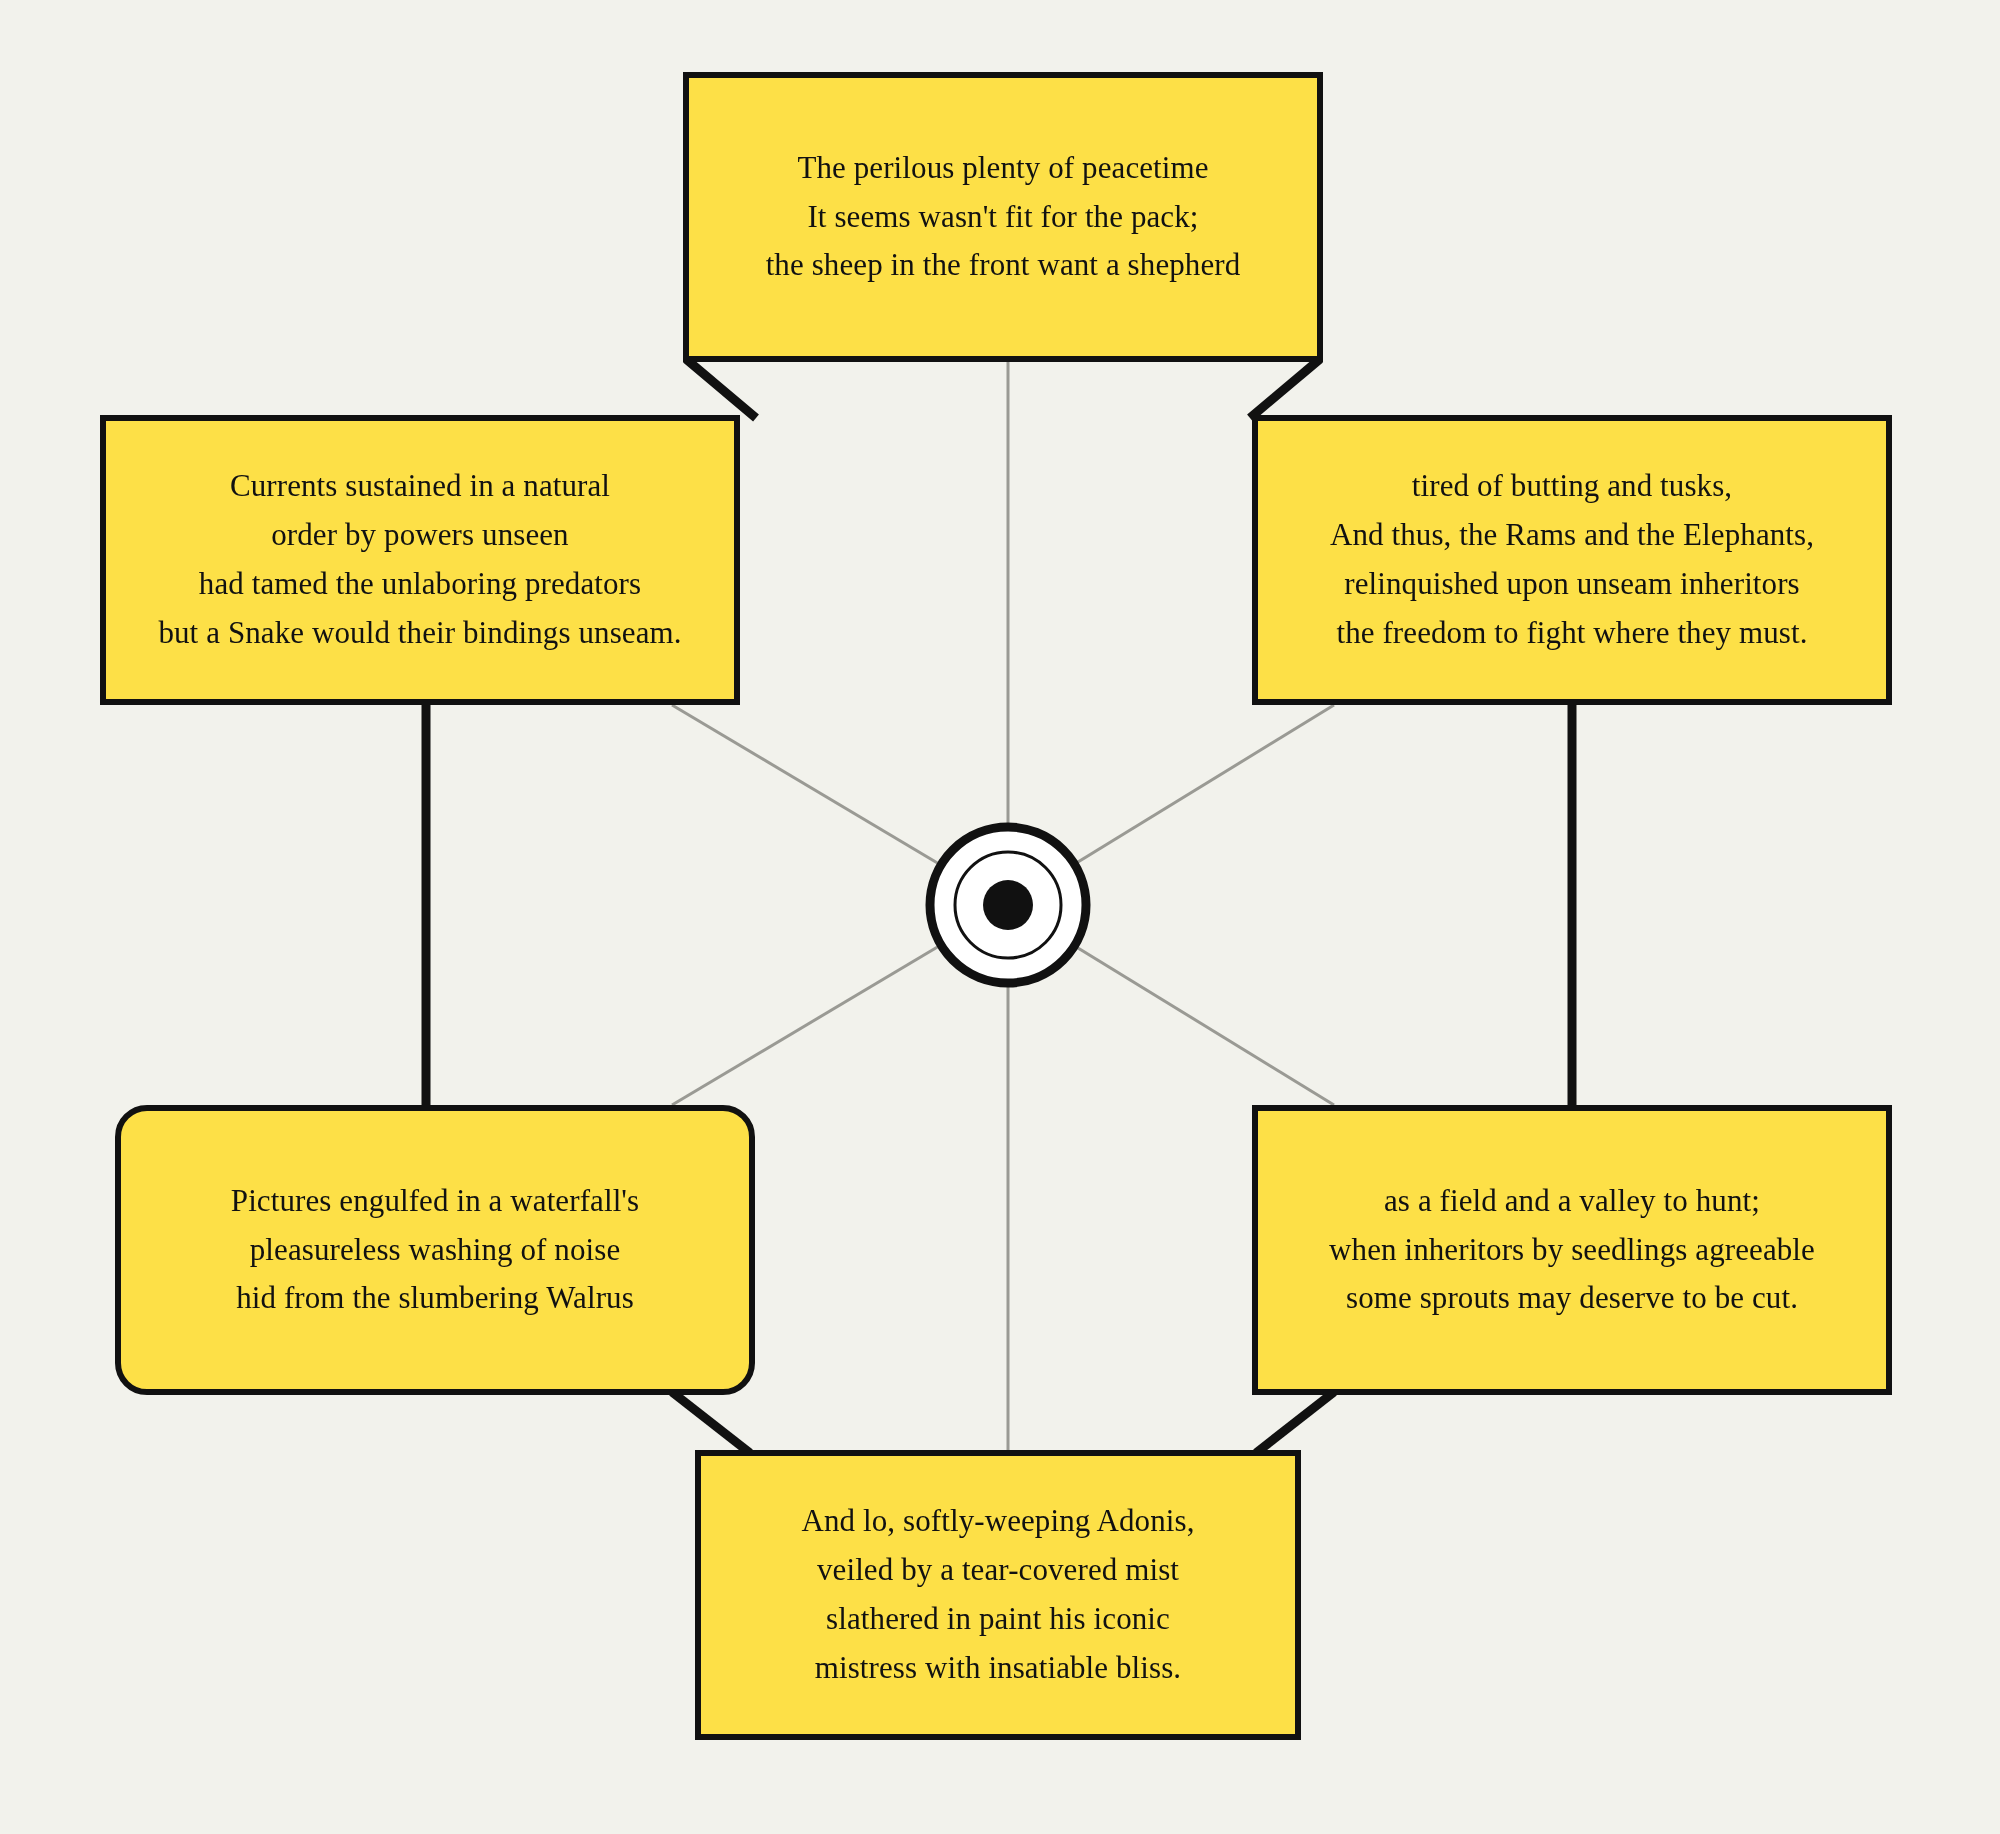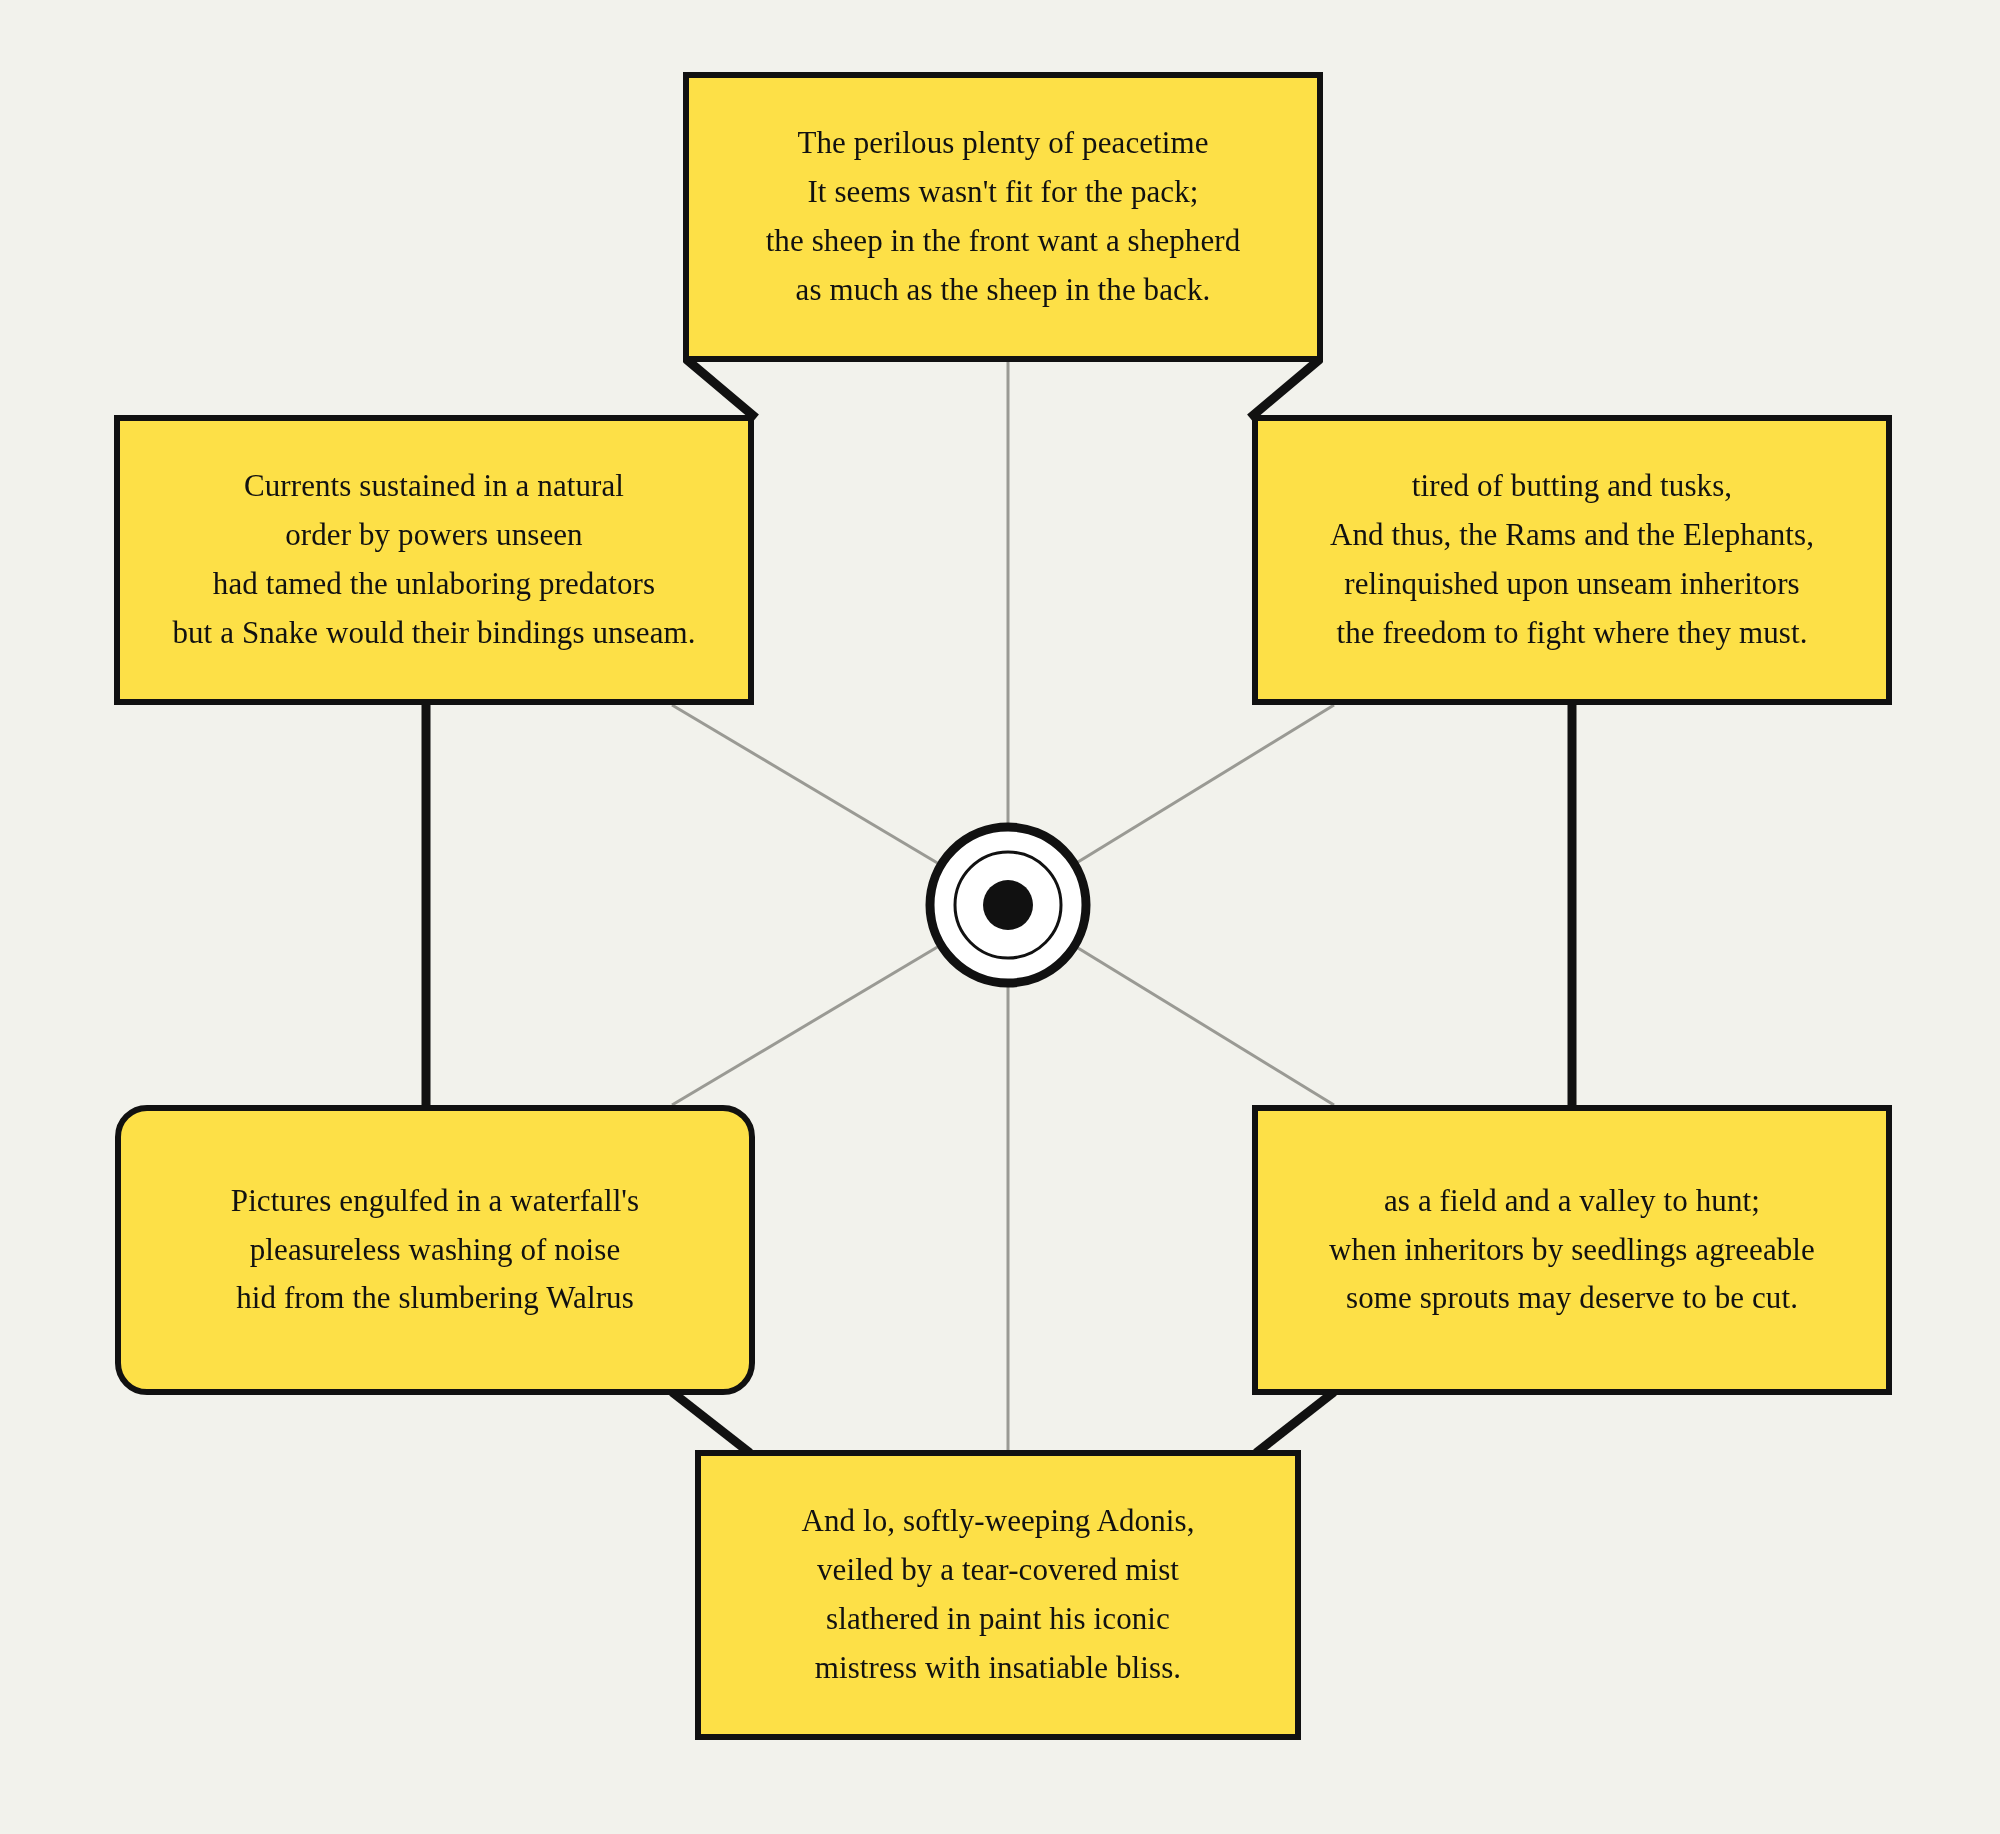--- a/index.html
+++ b/index.html
@@ -40,21 +40,21 @@
     display: block;
     font-size: 31px;
     line-height: 1.58;
     color: #111111;
     text-align: center;
     white-space: pre;
     letter-spacing: 0.1px;
   }
   
   #node-top      { left: 683px;  top: 72px;   width: 640px; height: 290px; }
-  #node-upleft   { left: 114px;  top: 415px;  width: 640px; height: 290px; }
+  #node-upleft   { left: 100px;  top: 415px;  width: 640px; height: 290px; }
   #node-upright  { left: 1252px; top: 415px;  width: 640px; height: 290px; }
   #node-lowleft  { left: 115px;  top: 1105px; width: 640px; height: 290px; border-radius: 32px; }
   #node-lowright { left: 1252px; top: 1105px; width: 640px; height: 290px; }
   #node-bottom   { left: 683px;  top: 1450px; width: 606px; height: 290px; margin-left: 12px; }
 </style>
 </head>
 <body>
 
 <div id="stage">
 
@@ -82,21 +82,20 @@
       <circle cx="1008" cy="905" r="78" fill="#ffffff" stroke="#111111" stroke-width="9"></circle>
       <circle cx="1008" cy="905" r="53" fill="#ffffff" stroke="#111111" stroke-width="3"></circle>
       <circle cx="1008" cy="905" r="25" fill="#111111"></circle>
     </g>
   </svg>
 
   <div class="node" id="node-top">
     <span class="line">The perilous plenty of peacetime</span>
     <span class="line">It seems wasn't fit for the pack;</span>
     <span class="line">the sheep in the front want a shepherd</span>
-    <span class="line">as much as the sheep in the back.</span>
   </div>
 
   <div class="node" id="node-upleft">
     <span class="line">Currents sustained in a natural</span>
     <span class="line">order by powers unseen</span>
     <span class="line">had tamed the unlaboring predators</span>
     <span class="line">but a Snake would their bindings unseam.</span>
   </div>
 
   <div class="node" id="node-upright">

